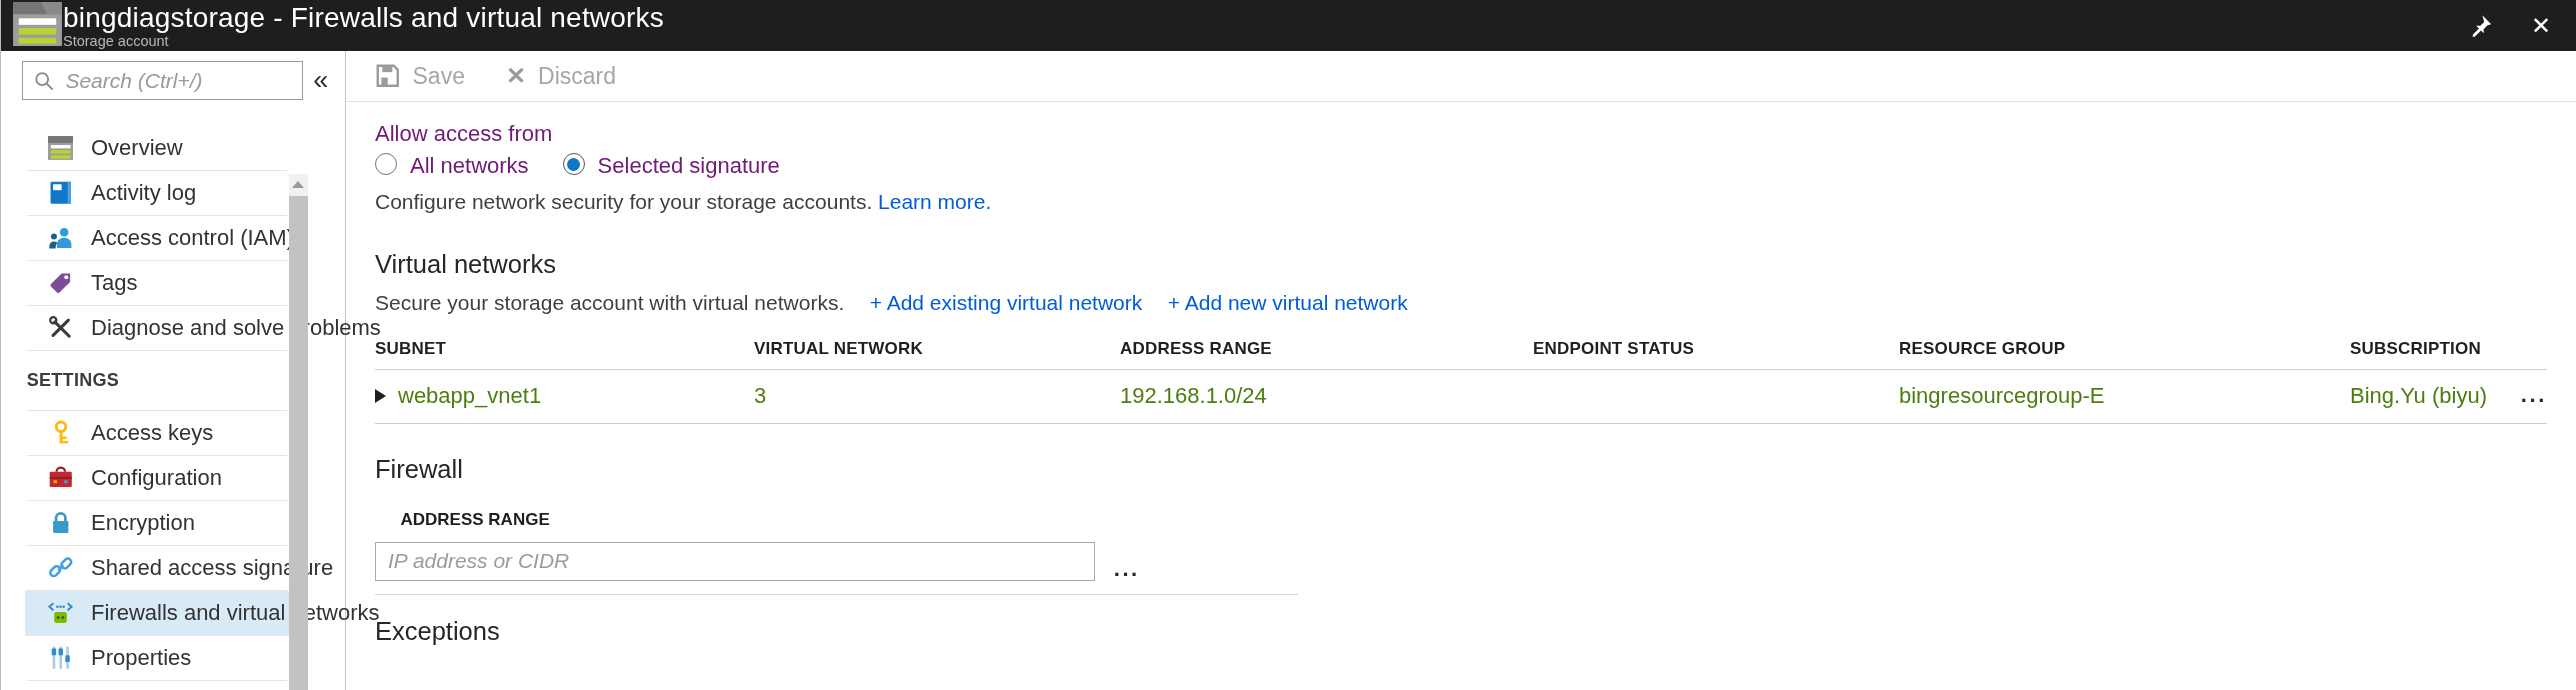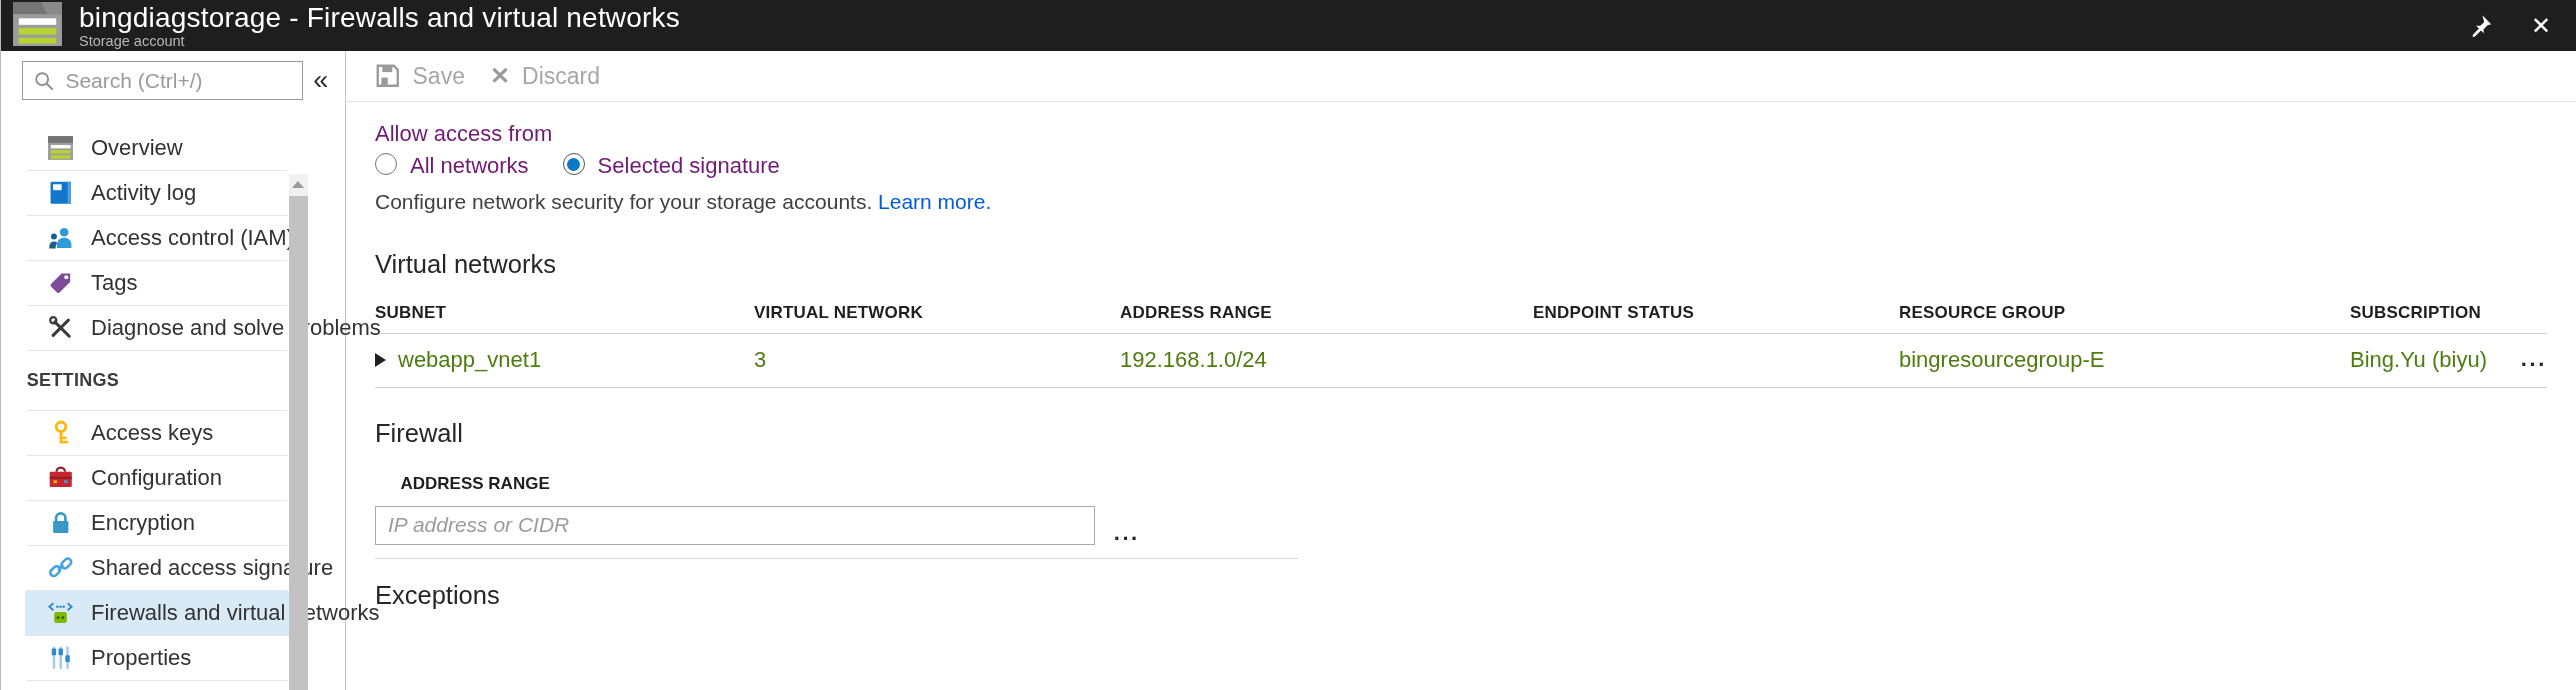--- a/index.html
+++ b/index.html
@@ -3,39 +3,39 @@
 <meta charset="utf-8">
 <style>
   * { margin:0; padding:0; box-sizing:border-box; }
   html,body { width:2576px; height:691px; overflow:hidden; background:#fff;
     font-family:"Liberation Sans", sans-serif; }
   .app { width:2576px; height:691px; display:flex; flex-direction:column; border-left:0.9px solid #bbb; }
 
   
   .topbar { height:51px; background:#1e1e1e; display:flex; align-items:center;
     justify-content:space-between; padding:0 20.4px 0 12px; flex:0 0 auto; }
-  .topbar-left { display:flex; align-items:center; gap:17px; }
+  .topbar-left { display:flex; align-items:center; gap:1px; }
   .titles { display:flex; flex-direction:column; justify-content:center; }
   .title { color:#ffffff; font-size:28px; font-weight:400; line-height:31px; letter-spacing:0.2px; }
   .subtitle { color:#b8b8b8; font-size:14.5px; line-height:15.3px; margin-top:0.9px; }
   .topbar-right { display:flex; align-items:center; gap:31px; }
   .top-icon { width:29px; height:29px; display:flex; align-items:center; justify-content:center;
     color:#fff; font-size:24px; cursor:pointer; }
 
   
   .body-row { flex:1; display:flex; min-height:0; }
 
   
   .sidebar { width:345px; flex:0 0 345px; background:#fff; border-right:1.7px solid #c4c4c4;
     position:relative; }
   .search-row { display:flex; align-items:center; padding:10.2px 8.5px 0 21px; }
   .search-box { flex:0 0 281px; height:39px; border:1.7px solid #9a9a9a; display:flex;
     align-items:center; padding:0 8.5px 0 10.2px; background:#fff; }
   .search-box svg { flex:0 0 auto; margin-right:10.2px; }
-  .search-box input { border:none; outline:none; width:100%; font-size:21px; 
+  .search-box input { border:none; outline:none; width:100%; font-size:21px; font-style:italic;
     color:#444; font-family:"Liberation Sans", sans-serif; }
   .search-box input::placeholder { color:#9a9a9a; }
   .collapse-btn { margin-left:10.2px; font-size:27px; color:#2b2b2b; cursor:pointer; line-height:1; }
 
   .menu { margin-top:25.5px; }
   .menu-item { height:45px; margin:0 51px 0 24px; display:flex; align-items:center; gap:17px;
     padding-left:22px; position:relative; cursor:pointer; }
   .menu-item::after { content:""; position:absolute; left:1.7px; right:6.8px; bottom:0;
     border-bottom:0.9px solid #e4e4e4; }
   .menu-item .mi-icon { width:27px; height:27px; display:flex; align-items:center;
@@ -50,21 +50,21 @@
 
   
   .vscroll { position:absolute; top:123px; bottom:0; left:288px; width:18.7px; background:#f1f1f1; }
   .vscroll .arrow { height:20.4px; display:flex; align-items:center; justify-content:center; }
   .vscroll .arrow::before { content:""; width:0; height:0; border-left:6px solid transparent;
     border-right:6px solid transparent; border-bottom:7.7px solid #9a9a9a; }
   .vscroll .thumb { position:absolute; top:22px; bottom:0; left:0; width:18.7px; background:#c2c2c2; }
 
   
   .content { flex:1; display:flex; flex-direction:column; min-width:0; background:#fff; }
-  .cmdbar { height:51px; flex:0 0 auto; display:flex; align-items:center; gap:25px;
+  .cmdbar { height:51px; flex:0 0 auto; display:flex; align-items:center; gap:41px;
     padding-left:29px; border-bottom:1.7px solid #e0e0e0; }
   .cmd { display:flex; align-items:center; gap:12px; cursor:pointer; }
   .cmd .cmd-label { font-size:23px; color:#a6a6a6; }
   .cmd .x-glyph { font-size:24px; color:#9b9b9b; font-weight:bold; }
 
   .page { padding:18.7px 29px 0 29px; }
   .lbl { font-size:22px; color:#701a75; }
   .radio-row { display:flex; align-items:center; gap:34px; margin-top:6.8px; }
   .radio-opt { display:flex; gap:13px; }
   .radio { width:22px; height:22px; border-radius:50%; border:1.7px solid #767676; background:#fff;
@@ -331,20 +331,25 @@
             <span class="radio checked"></span>
             <span class="lbl">Selected signature</span>
           </div>
         </div>
         <div class="desc-line">
           <span>Configure network security for your storage accounts.</span>
           <a class="link">Learn more.</a>
         </div>
 
         <div class="section-heading">Virtual networks</div>
+        <div class="vnet-desc-row">
+          <span class="lbl">Secure your storage account with virtual networks.</span>
+          <a class="link add-link">+ Add existing virtual network</a>
+          <a class="link add-link">+ Add new virtual network</a>
+        </div>
 
         <div class="vnet-table">
           <div class="t-head">
             <span class="th">SUBNET</span>
             <span class="th">VIRTUAL NETWORK</span>
             <span class="th">ADDRESS RANGE</span>
             <span class="th">ENDPOINT STATUS</span>
             <span class="th">RESOURCE GROUP</span>
             <span class="th">SUBSCRIPTION</span>
             <span class="th"></span>

